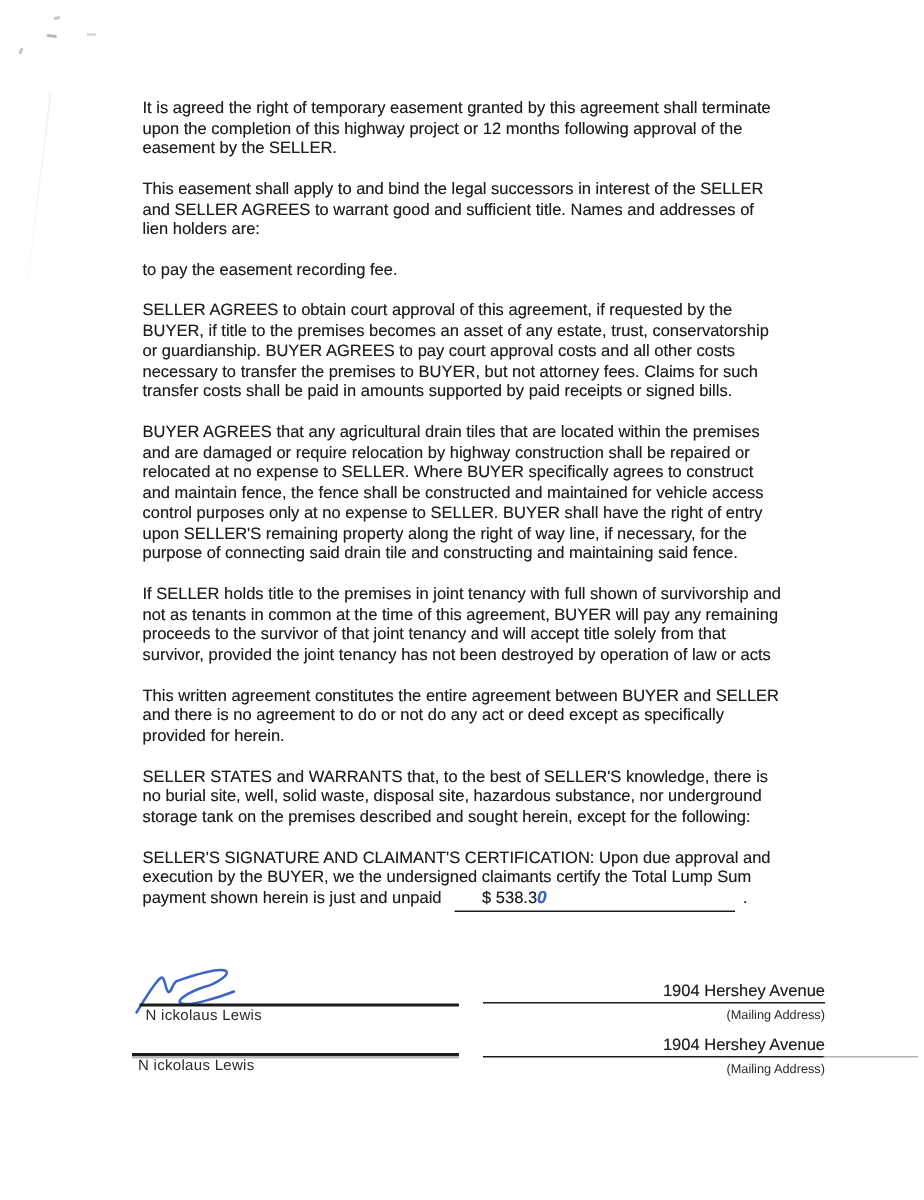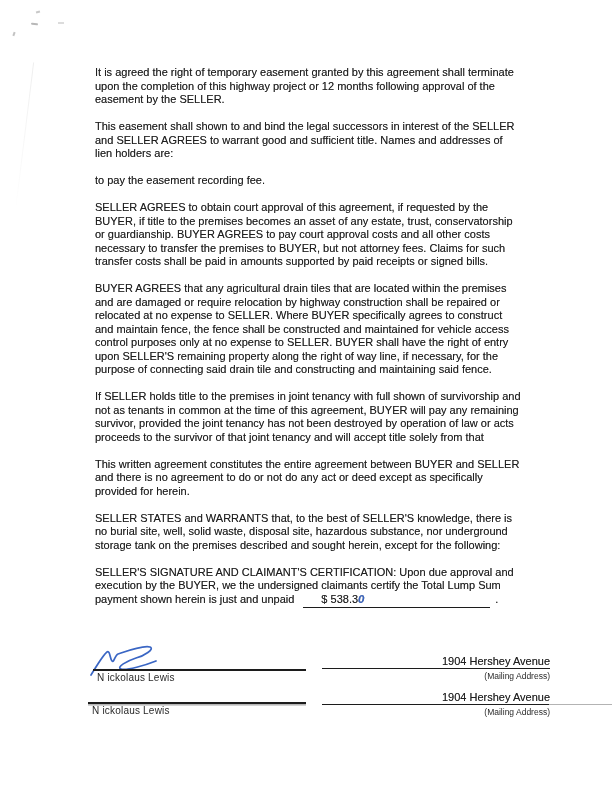--- a/index.html
+++ b/index.html
@@ -72,21 +72,21 @@
   <div class="streak"></div>
 
   <div class="content">
     <div id="paragraphs">
         <div class="para">
           <div class="line">It is agreed the right of temporary easement granted by this agreement shall terminate</div>
           <div class="line">upon the completion of this highway project or 12 months following approval of the</div>
           <div class="line">easement by the SELLER.</div>
         </div>
         <div class="para">
-          <div class="line">This easement shall shown to and bind the legal successors in interest of the SELLER</div>
+          <div class="line">This easement shall apply to and bind the legal successors in interest of the SELLER</div>
           <div class="line">and SELLER AGREES to warrant good and sufficient title. Names and addresses of</div>
           <div class="line">lien holders are:</div>
         </div>
         <div class="para">
           <div class="line">to pay the easement recording fee.</div>
         </div>
         <div class="para">
           <div class="line">SELLER AGREES to obtain court approval of this agreement, if requested by the</div>
           <div class="line">BUYER, if title to the premises becomes an asset of any estate, trust, conservatorship</div>
           <div class="line">or guardianship. BUYER AGREES to pay court approval costs and all other costs</div>
@@ -98,22 +98,22 @@
           <div class="line">and are damaged or require relocation by highway construction shall be repaired or</div>
           <div class="line">relocated at no expense to SELLER. Where BUYER specifically agrees to construct</div>
           <div class="line">and maintain fence, the fence shall be constructed and maintained for vehicle access</div>
           <div class="line">control purposes only at no expense to SELLER. BUYER shall have the right of entry</div>
           <div class="line">upon SELLER'S remaining property along the right of way line, if necessary, for the</div>
           <div class="line">purpose of connecting said drain tile and constructing and maintaining said fence.</div>
         </div>
         <div class="para">
           <div class="line">If SELLER holds title to the premises in joint tenancy with full shown of survivorship and</div>
           <div class="line">not as tenants in common at the time of this agreement, BUYER will pay any remaining</div>
+          <div class="line">proceeds to the survivor of that joint tenancy and will accept title solely from that</div>
           <div class="line">survivor, provided the joint tenancy has not been destroyed by operation of law or acts</div>
-          <div class="line">proceeds to the survivor of that joint tenancy and will accept title solely from that</div>
         </div>
         <div class="para">
           <div class="line">This written agreement constitutes the entire agreement between BUYER and SELLER</div>
           <div class="line">and there is no agreement to do or not do any act or deed except as specifically</div>
           <div class="line">provided for herein.</div>
         </div>
         <div class="para">
           <div class="line">SELLER STATES and WARRANTS that, to the best of SELLER'S knowledge, there is</div>
           <div class="line">no burial site, well, solid waste, disposal site, hazardous substance, nor underground</div>
           <div class="line">storage tank on the premises described and sought herein, except for the following:</div>

